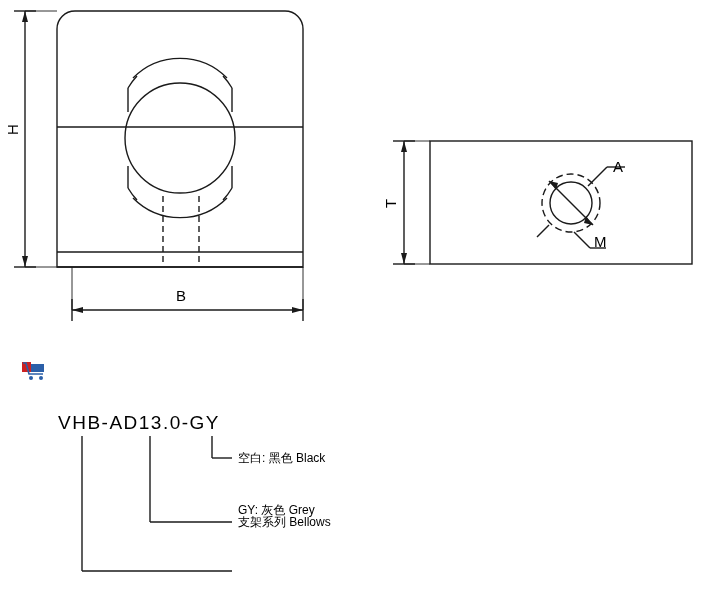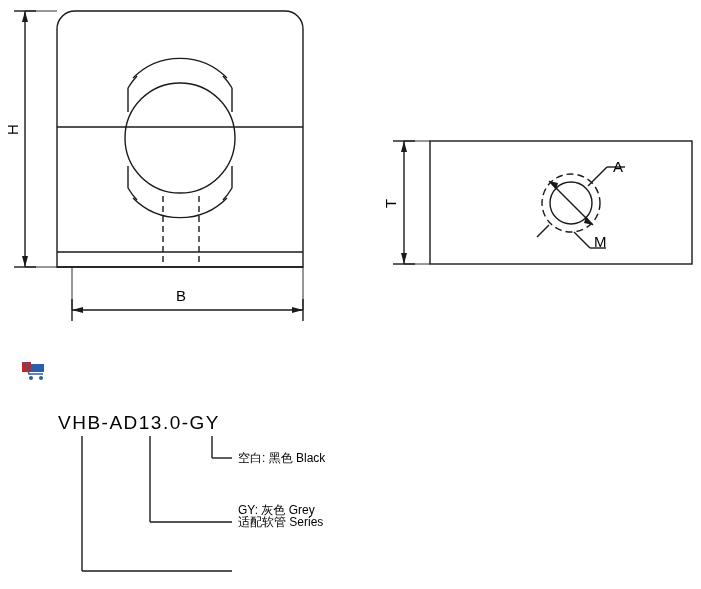--- a/index.html
+++ b/index.html
@@ -160,15 +160,15 @@
   <div class="lbl dim-lbl" style="left:176px; top:288px;">B</div>
   <div class="lbl dim-lbl" style="left:386px; top:196px; transform:rotate(-90deg); transform-origin:center;">T</div>
   <div class="lbl dim-lbl" style="left:613px; top:159px;">A</div>
   <div class="lbl dim-lbl" style="left:594px; top:234px;">M</div>
 
 
   <div class="code-text" style="left:58px; top:413px;">VHB-AD13.0-GY</div>
 
   <div class="note" style="left:238px; top:450px;">空白: 黑色 Black</div>
   <div class="note" style="left:238px; top:471px;margin-top:31px;">GY: 灰色 Grey</div>
-  <div class="note" style="left:238px; top:514px;">适配软管 Series</div>
+  <div class="note" style="left:238px; top:514px;">支架系列 Bellows</div>
 
 </div>
 
 </body></html>

